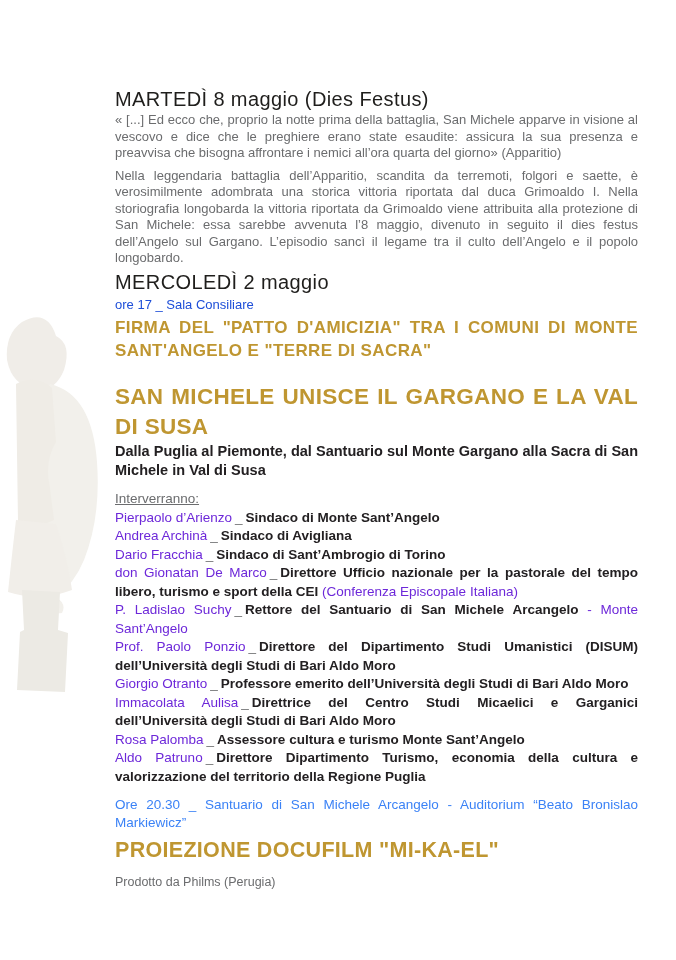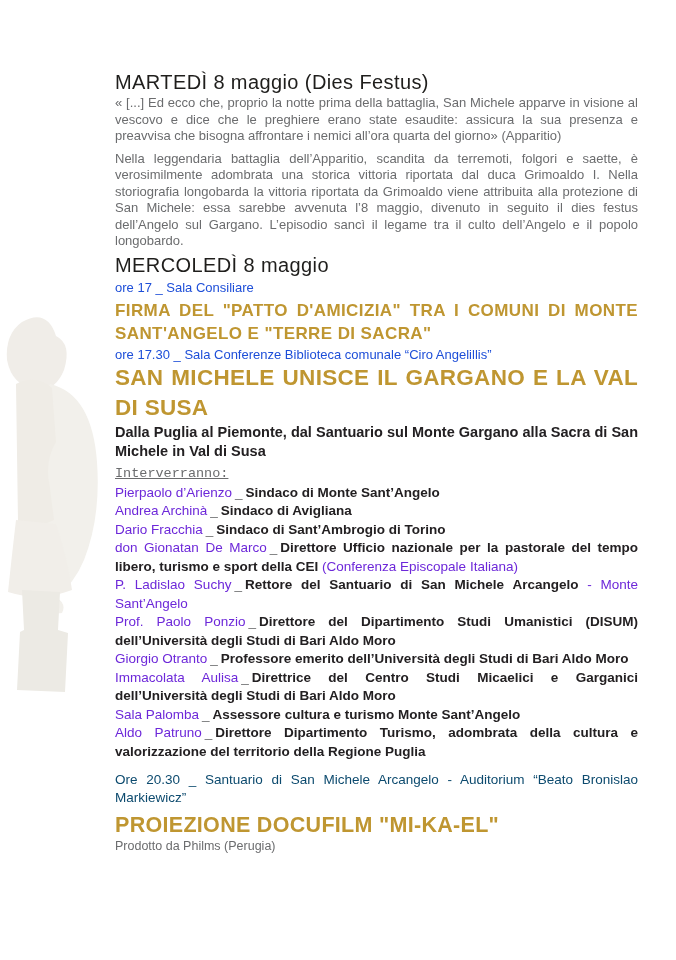--- a/index.html
+++ b/index.html
@@ -16,21 +16,21 @@
     overflow:hidden;
   }
   .watermark{
     position:absolute;
     left:-8px;top:292px;
     width:125px;height:420px;
     pointer-events:none;
   }
   .content{
     position:absolute;
-    left:115px;top:70px;
+    left:115px;top:87px;
     width:523px;
   }
   .day-title{
     font-size:20px;
     font-weight:500;
     letter-spacing:.4px;
     color:#1f1e1c;
     line-height:25px;
     margin:0;
   }
@@ -58,66 +58,66 @@
     line-height:23px;
     text-align:justify;
     margin:3px 0 0 0;
   }
   .event-title-lg{
     font-size:22.5px;
     font-weight:700;
     letter-spacing:.3px;
     line-height:30px;
     text-align:justify;
-    margin:0 0 0 0;
+    margin:20px 0 0 0;
   }
   .event-subtitle{
     font-size:14.5px;
     font-weight:700;
     color:#232022;
     line-height:19px;
     text-align:justify;
     margin:0;
   }
   .speakers-label{
     font-size:13.5px;
     color:#6b6c6e;
     text-decoration:underline;
     line-height:18px;
-    margin-top:4px;
-    font-family:Liberation Mono, monospace;
+    margin-top:10px;
   }
   .speakers{margin-top:1px;}
   .speaker{
     font-size:13.5px;
     line-height:18.5px;
     text-align:justify;
     color:#6b6c6e;
   }
   .speaker .sep{margin:0 3px;color:#6b6c6e;}
   .speaker .rl{font-weight:700;color:#232022;}
   .speaker .nm,.speaker .sfx{color:#6d28d9;}
   .time-par{
     font-size:13.5px;
     line-height:18px;
-    color:#0c4a6e;
+    color:#3b82f6;
     text-align:justify;
     margin:10px 0 0 0;
   }
   .event-title-md2{
     font-size:21.5px;
     font-weight:700;
     letter-spacing:.3px;
     line-height:26px;
     margin:5px 0 0 0;
   }
   .note-line{
     font-size:12.5px;
     line-height:16px;
     color:#6b6c6e;
+    margin-top:11px;
   }
 </style>
 </head>
 <body>
 
 <div class="page">
 
   <svg class="watermark" viewBox="0 0 125 420" aria-hidden="true">
     <path d="M30 30 Q55 16 64 44 Q80 52 72 78 Q63 100 44 97 Q20 94 15 68 Q13 42 30 30 Z" fill="#f0ede8"></path>
     <path d="M58 92 Q100 102 105 170 Q109 225 92 268 Q82 292 64 305 Q75 312 70 321 Q55 323 47 310 Q39 294 44 268 Q36 180 46 118 Z" fill="#f2f0eb"></path>
@@ -127,45 +127,44 @@
   </svg>
 
   <div class="content">
 
     <h1 class="day-title">MARTEDÌ 8 maggio (Dies Festus)</h1>
 
     <p class="body-par quote">« [...] Ed ecco che, proprio la notte prima della battaglia, San Michele apparve in visione al vescovo e dice che le preghiere erano state esaudite: assicura la sua presenza e preavvisa che bisogna affrontare i nemici all’ora quarta del giorno» (Apparitio)</p>
 
     <p class="body-par legend">Nella leggendaria battaglia dell’Apparitio, scandita da terremoti, folgori e saette, è verosimilmente adombrata una storica vittoria riportata dal duca Grimoaldo I. Nella storiografia longobarda la vittoria riportata da Grimoaldo viene attribuita alla protezione di San Michele: essa sarebbe avvenuta l’8 maggio, divenuto in seguito il dies festus dell’Angelo sul Gargano. L’episodio sancì il legame tra il culto dell’Angelo e il popolo longobardo.</p>
 
-    <h1 class="day-title second">MERCOLEDÌ 8 maggio</h1>
+    <h1 class="day-title second">MERCOLEDÌ 2 maggio</h1>
 
     <div class="time-line">ore 17 _ Sala Consiliare</div>
 
     <h2 class="event-title-md gold">FIRMA DEL "PATTO D'AMICIZIA" TRA I COMUNI DI MONTE SANT'ANGELO E "TERRE DI SACRA"</h2>
 
-    <div class="time-line">ore 17.30 _ Sala Conferenze Biblioteca comunale “Ciro Angelillis”</div>
 
     <h2 class="event-title-lg gold">SAN MICHELE UNISCE IL GARGANO E LA VAL DI SUSA</h2>
 
     <p class="event-subtitle">Dalla Puglia al Piemonte, dal Santuario sul Monte Gargano alla Sacra di San Michele in Val di Susa</p>
 
     <div class="speakers-label">Interverranno:</div>
 
     <div class="speakers">
       <div class="speaker"><span class="nm">Pierpaolo d’Arienzo</span><span class="sep">_</span><span class="rl">Sindaco di Monte Sant’Angelo</span><span class="sfx"></span></div>
       <div class="speaker"><span class="nm">Andrea Archinà</span><span class="sep">_</span><span class="rl">Sindaco di Avigliana</span><span class="sfx"></span></div>
       <div class="speaker"><span class="nm">Dario Fracchia</span><span class="sep">_</span><span class="rl">Sindaco di Sant’Ambrogio di Torino</span><span class="sfx"></span></div>
       <div class="speaker"><span class="nm">don Gionatan De Marco</span><span class="sep">_</span><span class="rl">Direttore Ufficio nazionale per la pastorale del tempo libero, turismo e sport della CEI</span><span class="sfx"> (Conferenza Episcopale Italiana)</span></div>
       <div class="speaker"><span class="nm">P. Ladislao Suchy</span><span class="sep">_</span><span class="rl">Rettore del Santuario di San Michele Arcangelo</span><span class="sfx"> - Monte Sant’Angelo</span></div>
       <div class="speaker"><span class="nm">Prof. Paolo Ponzio</span><span class="sep">_</span><span class="rl">Direttore del Dipartimento Studi Umanistici (DISUM) dell’Università degli Studi di Bari Aldo Moro</span><span class="sfx"></span></div>
       <div class="speaker"><span class="nm">Giorgio Otranto</span><span class="sep">_</span><span class="rl">Professore emerito dell’Università degli Studi di Bari Aldo Moro</span><span class="sfx"></span></div>
       <div class="speaker"><span class="nm">Immacolata Aulisa</span><span class="sep">_</span><span class="rl">Direttrice del Centro Studi Micaelici e Garganici dell’Università degli Studi di Bari Aldo Moro</span><span class="sfx"></span></div>
-      <div class="speaker"><span class="nm">Sala Palomba</span><span class="sep">_</span><span class="rl">Assessore cultura e turismo Monte Sant’Angelo</span><span class="sfx"></span></div>
-      <div class="speaker"><span class="nm">Aldo Patruno</span><span class="sep">_</span><span class="rl">Direttore Dipartimento Turismo, adombrata della cultura e valorizzazione del territorio della Regione Puglia</span><span class="sfx"></span></div>
+      <div class="speaker"><span class="nm">Rosa Palomba</span><span class="sep">_</span><span class="rl">Assessore cultura e turismo Monte Sant’Angelo</span><span class="sfx"></span></div>
+      <div class="speaker"><span class="nm">Aldo Patruno</span><span class="sep">_</span><span class="rl">Direttore Dipartimento Turismo, economia della cultura e valorizzazione del territorio della Regione Puglia</span><span class="sfx"></span></div>
     </div>
 
     <p class="time-par">Ore 20.30 _ Santuario di San Michele Arcangelo - Auditorium “Beato Bronislao Markiewicz”</p>
 
     <h2 class="event-title-md2 gold">PROIEZIONE DOCUFILM "MI-KA-EL"</h2>
 
     <div class="note-line">Prodotto da Philms (Perugia)</div>
 
   </div>
 </div>

